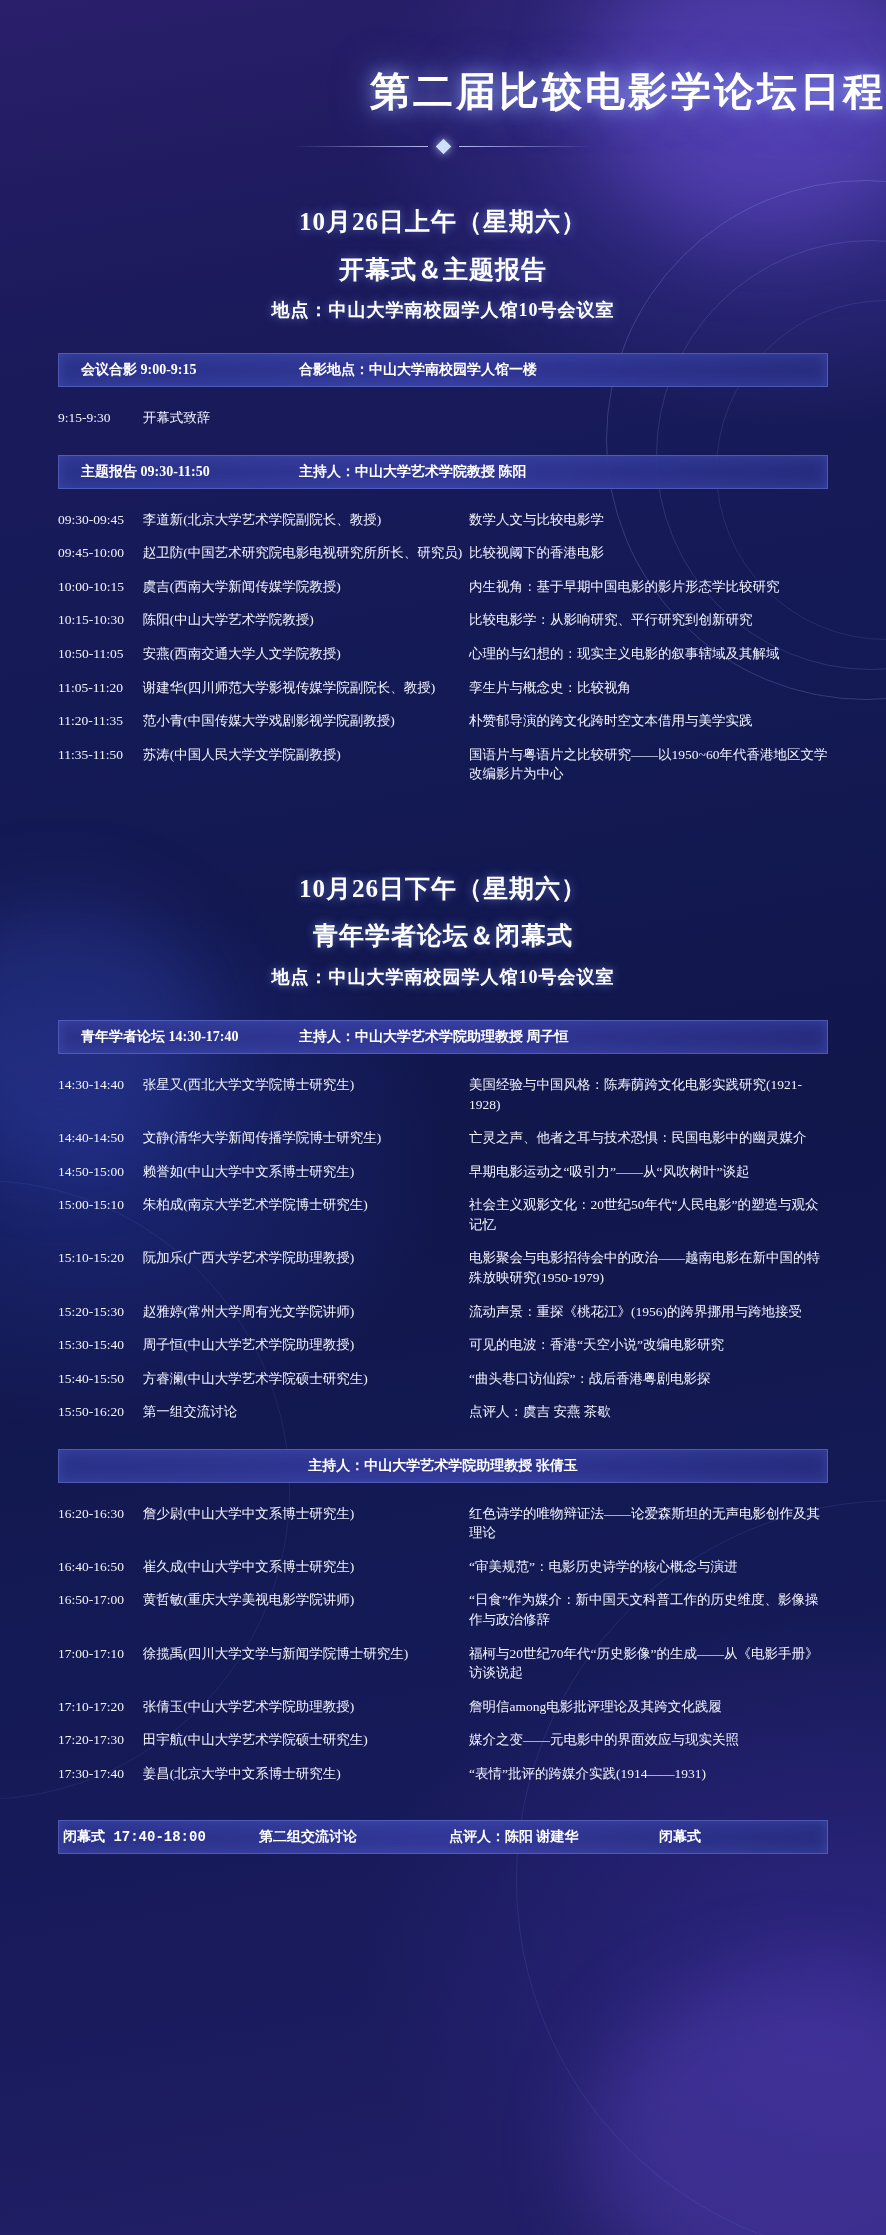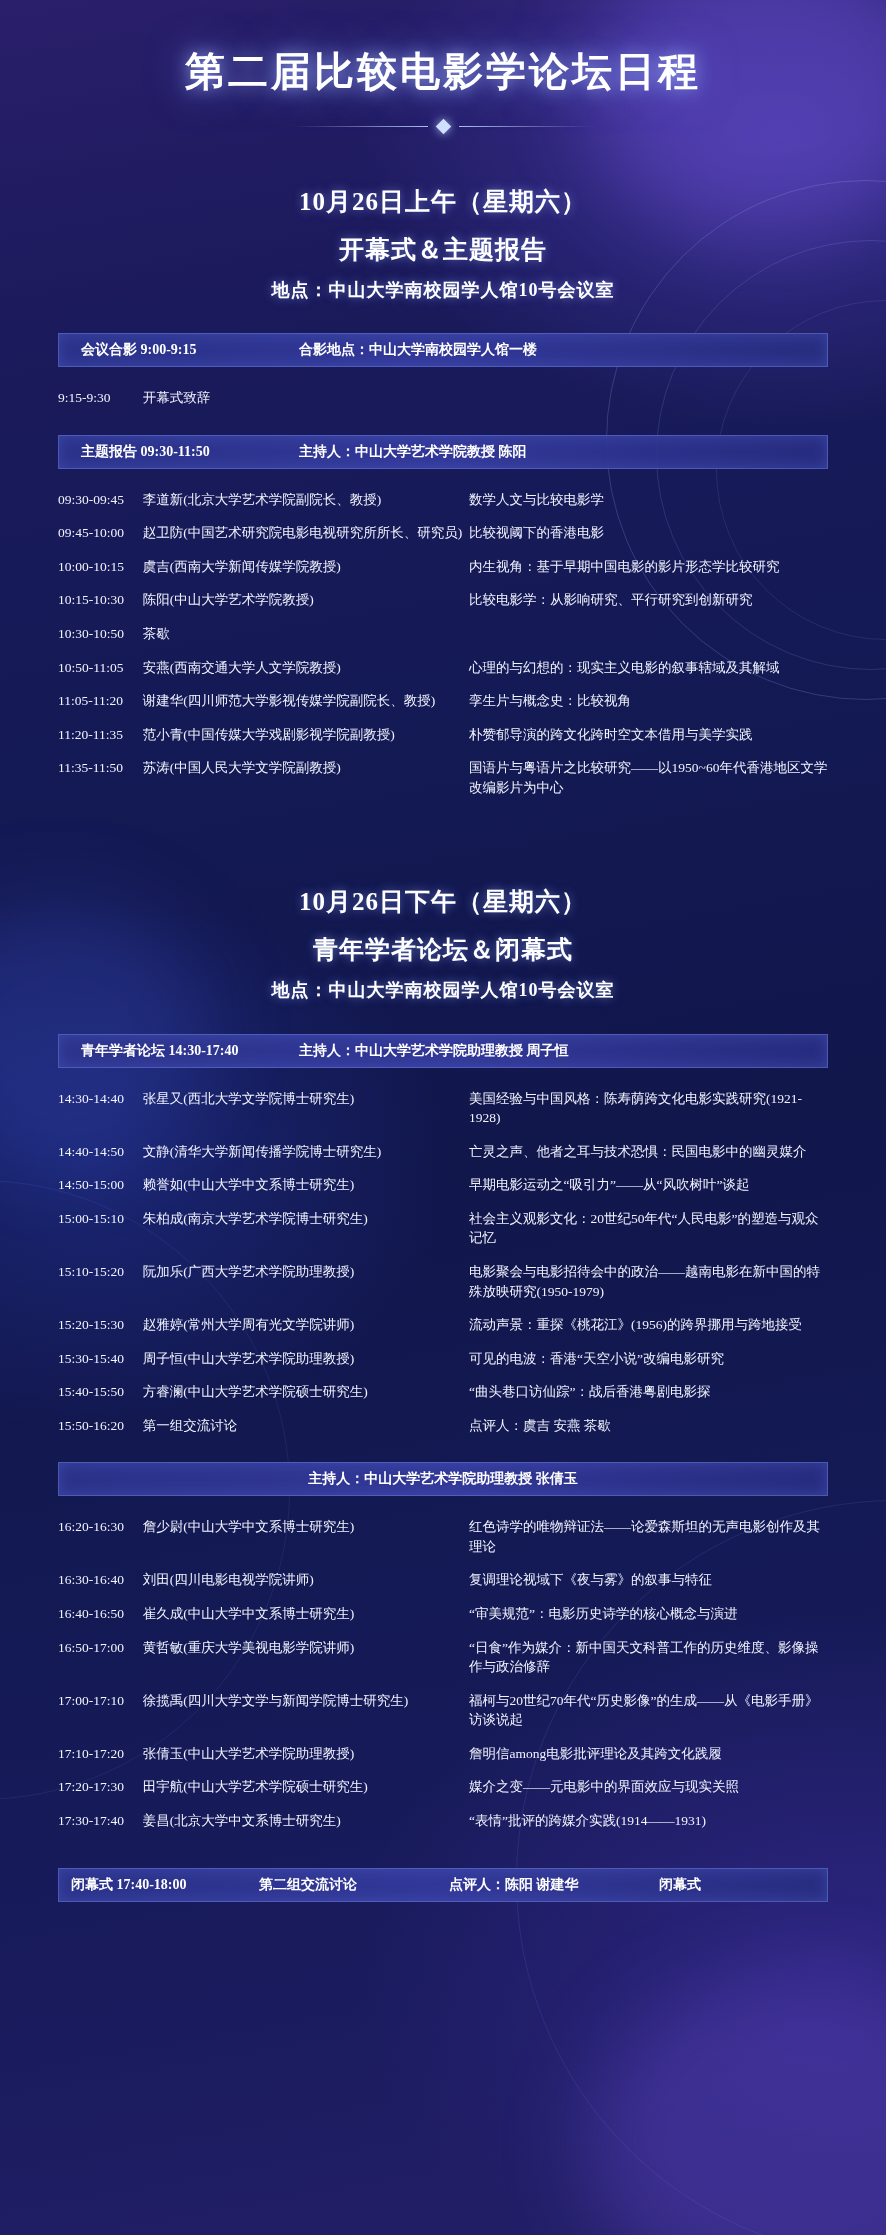--- a/index.html
+++ b/index.html
@@ -30,21 +30,21 @@
   .s4 { width: 620px; height: 620px; left:-330px; top: 1180px; border-color: rgba(130,160,255,0.10); }
   .s5 { width: 760px; height: 760px; right:-390px; top: 1500px; border-color: rgba(140,160,255,0.12); }
   .glow { position:absolute; pointer-events:none; border-radius:50%; filter: blur(40px); }
   .g1 { width:360px; height:300px; right:-60px; top:-60px; background: rgba(120,90,230,0.35); }
   .g2 { width:300px; height:260px; left:-90px; top:900px; background: rgba(60,80,200,0.25); }
   .g3 { width:420px; height:340px; right:-120px; bottom:-80px; background: rgba(110,80,220,0.30); }
 
   .content { position: relative; z-index: 3; }
 
   
-  .title-wrap { padding: 44px 0 6px; text-align:center; }
+  .title-wrap { padding: 64px 0 6px; text-align:right; }
   .main-title {
     font-size: 40px;
     font-weight: 700;
     letter-spacing: 3px;
     color: #ffffff;
     text-shadow: 0 0 18px rgba(160,180,255,0.85), 0 0 42px rgba(110,130,255,0.6);
     font-family: "Liberation Serif", "DejaVu Serif", serif;
   }
   .diamond-rule {
     display:flex; align-items:center; justify-content:center; gap:10px;
@@ -160,25 +160,20 @@
             <td class="time">10:00-10:15</td>
             <td class="person">虞吉(西南大学新闻传媒学院教授)</td>
             <td class="topic">内生视角：基于早期中国电影的影片形态学比较研究</td>
           </tr>
           <tr>
             <td class="time">10:15-10:30</td>
             <td class="person">陈阳(中山大学艺术学院教授)</td>
             <td class="topic">比较电影学：从影响研究、平行研究到创新研究</td>
           </tr>
           <tr>
-            <td class="time">10:30-10:50</td>
-            <td class="person">茶歇</td>
-            <td class="topic"></td>
-          </tr>
-          <tr>
             <td class="time">10:50-11:05</td>
             <td class="person">安燕(西南交通大学人文学院教授)</td>
             <td class="topic">心理的与幻想的：现实主义电影的叙事辖域及其解域</td>
           </tr>
           <tr>
             <td class="time">11:05-11:20</td>
             <td class="person">谢建华(四川师范大学影视传媒学院副院长、教授)</td>
             <td class="topic">孪生片与概念史：比较视角</td>
           </tr>
           <tr>
@@ -264,25 +259,20 @@
     </div>
 
     <table class="sched">
       <tbody>
           <tr>
             <td class="time">16:20-16:30</td>
             <td class="person">詹少尉(中山大学中文系博士研究生)</td>
             <td class="topic">红色诗学的唯物辩证法——论爱森斯坦的无声电影创作及其理论</td>
           </tr>
           <tr>
-            <td class="time">16:30-16:40</td>
-            <td class="person">刘田(四川电影电视学院讲师)</td>
-            <td class="topic">复调理论视域下《夜与雾》的叙事与特征</td>
-          </tr>
-          <tr>
             <td class="time">16:40-16:50</td>
             <td class="person">崔久成(中山大学中文系博士研究生)</td>
             <td class="topic">“审美规范”：电影历史诗学的核心概念与演进</td>
           </tr>
           <tr>
             <td class="time">16:50-17:00</td>
             <td class="person">黄哲敏(重庆大学美视电影学院讲师)</td>
             <td class="topic">“日食”作为媒介：新中国天文科普工作的历史维度、影像操作与政治修辞</td>
           </tr>
           <tr>
@@ -304,20 +294,20 @@
             <td class="time">17:30-17:40</td>
             <td class="person">姜昌(北京大学中文系博士研究生)</td>
             <td class="topic">“表情”批评的跨媒介实践(1914——1931)</td>
           </tr>
         </tbody>
     </table>
 
     <div class="gap-sm"></div>
 
     <div class="bar spaced">
-      <span style="padding-left:12px; width:200px;">闭幕式  17:40-18:00</span>
+      <span style="padding-left:4px; width:200px;font-family:Liberation Mono, monospace;">闭幕式  17:40-18:00</span>
       <span style="width:190px;">第二组交流讨论</span>
       <span style="width:210px;">点评人：陈阳  谢建华</span>
       <span>闭幕式</span>
     </div>
 
   </div>
 </div>
 
 </body></html>

